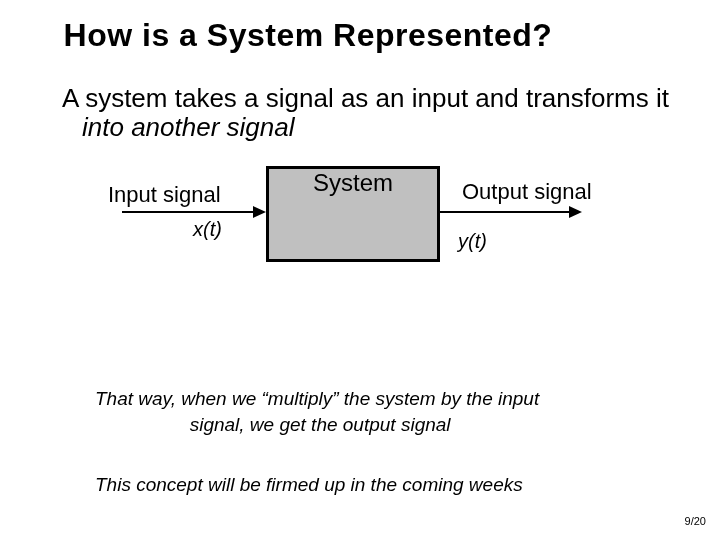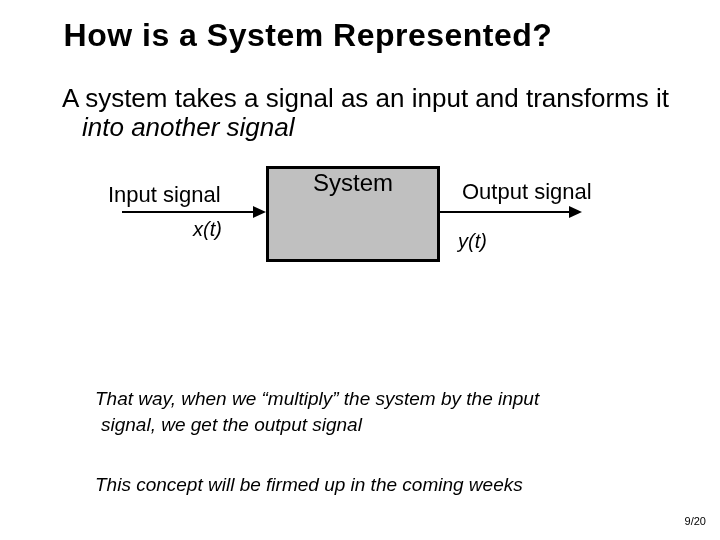--- a/index.html
+++ b/index.html
@@ -26,21 +26,21 @@
   }
   .para { white-space: nowrap; }
   .lvl1 { font-size: 26px; line-height: 29px; }
   .lvl2 { font-size: 19px; line-height: 26px; font-style: italic; }
   .p1 { top: 84px;  left: 62px; }
   .p2 { top: 300px; left: 62px; }
   .p3 { top: 386px; left: 95px; }
   .p4 { top: 440px; left: 95px; margin-top: 32px; }
   .ind20 { margin-left: 20px; font-style: italic; }
   .ind23 { margin-left: 23px; }
-  .ind18 { margin-left: 6px; }
+  .ind18 { margin-left: 6px; text-align: center; }
   .diagram-label { font-size: 22px; line-height: 26px; white-space: nowrap; }
   .variable { font-size: 20px; line-height: 26px; font-style: italic; white-space: nowrap; }
   .input-label  { top: 182px; left: 108px; }
   .input-var    { top: 216px; left: 193px; }
   .output-label { top: 179px; left: 462px; text-align: center; }
   .output-var   { top: 228px; left: 458px; text-align: right; }
   .system-box {
     top: 166px;
     left: 266px;
     width: 174px;

